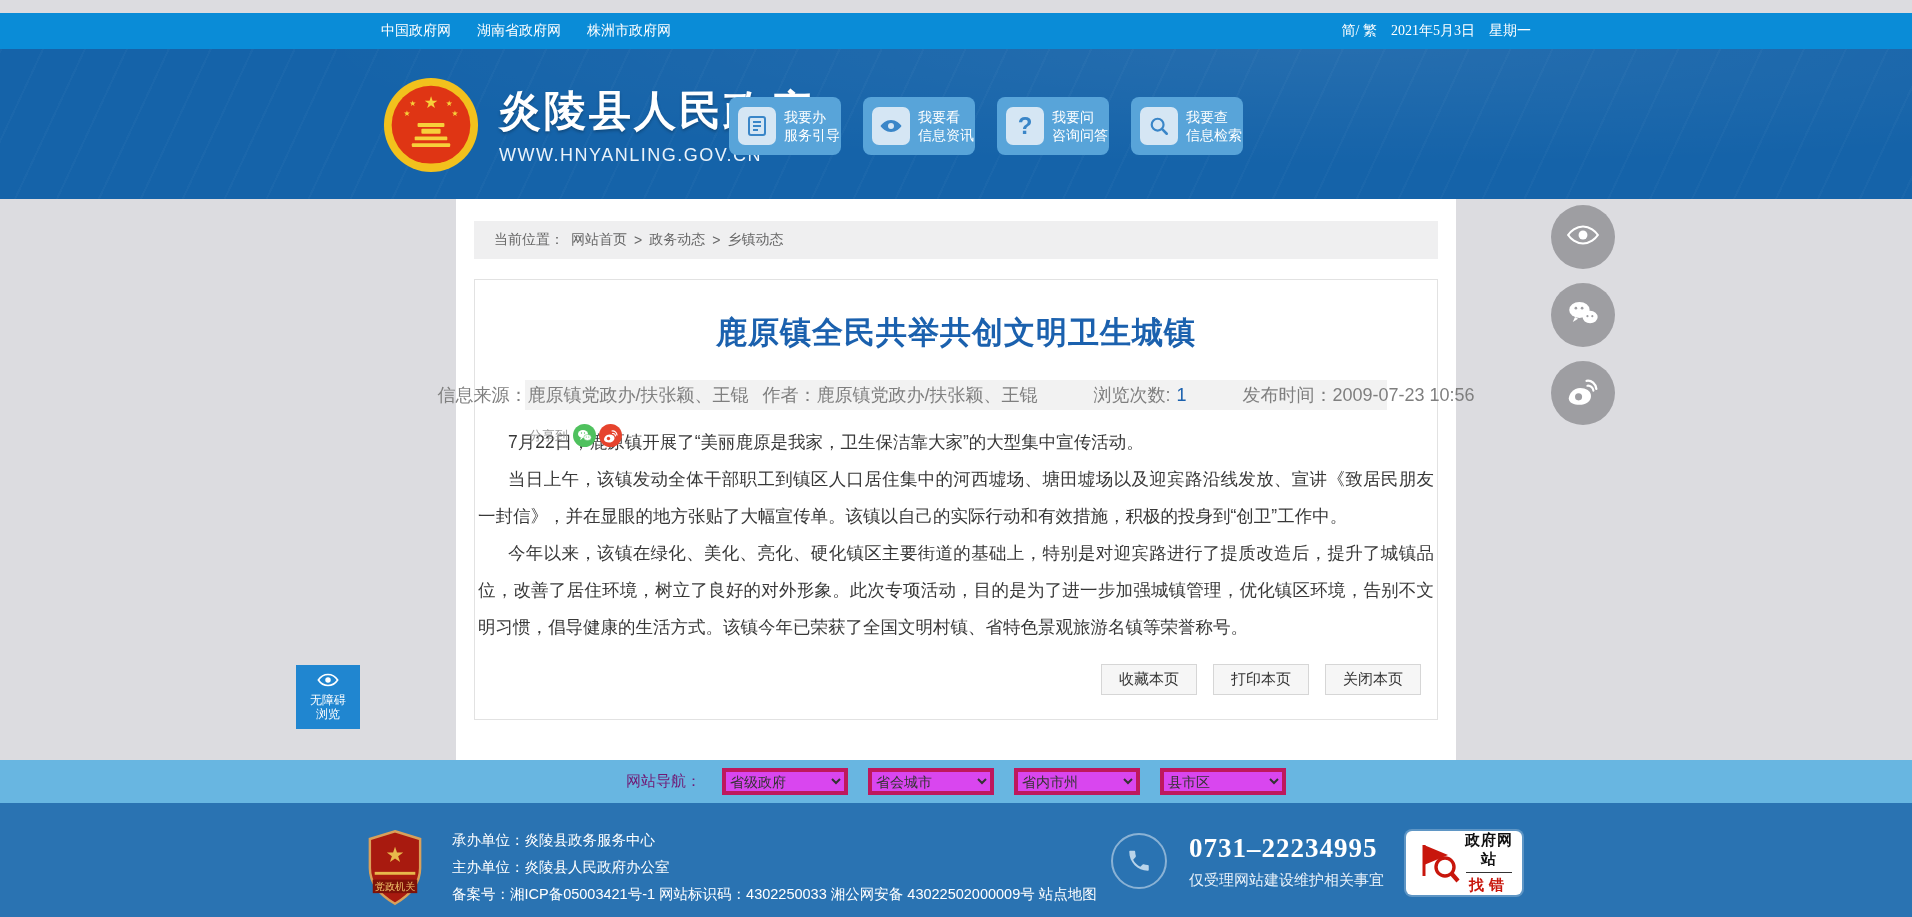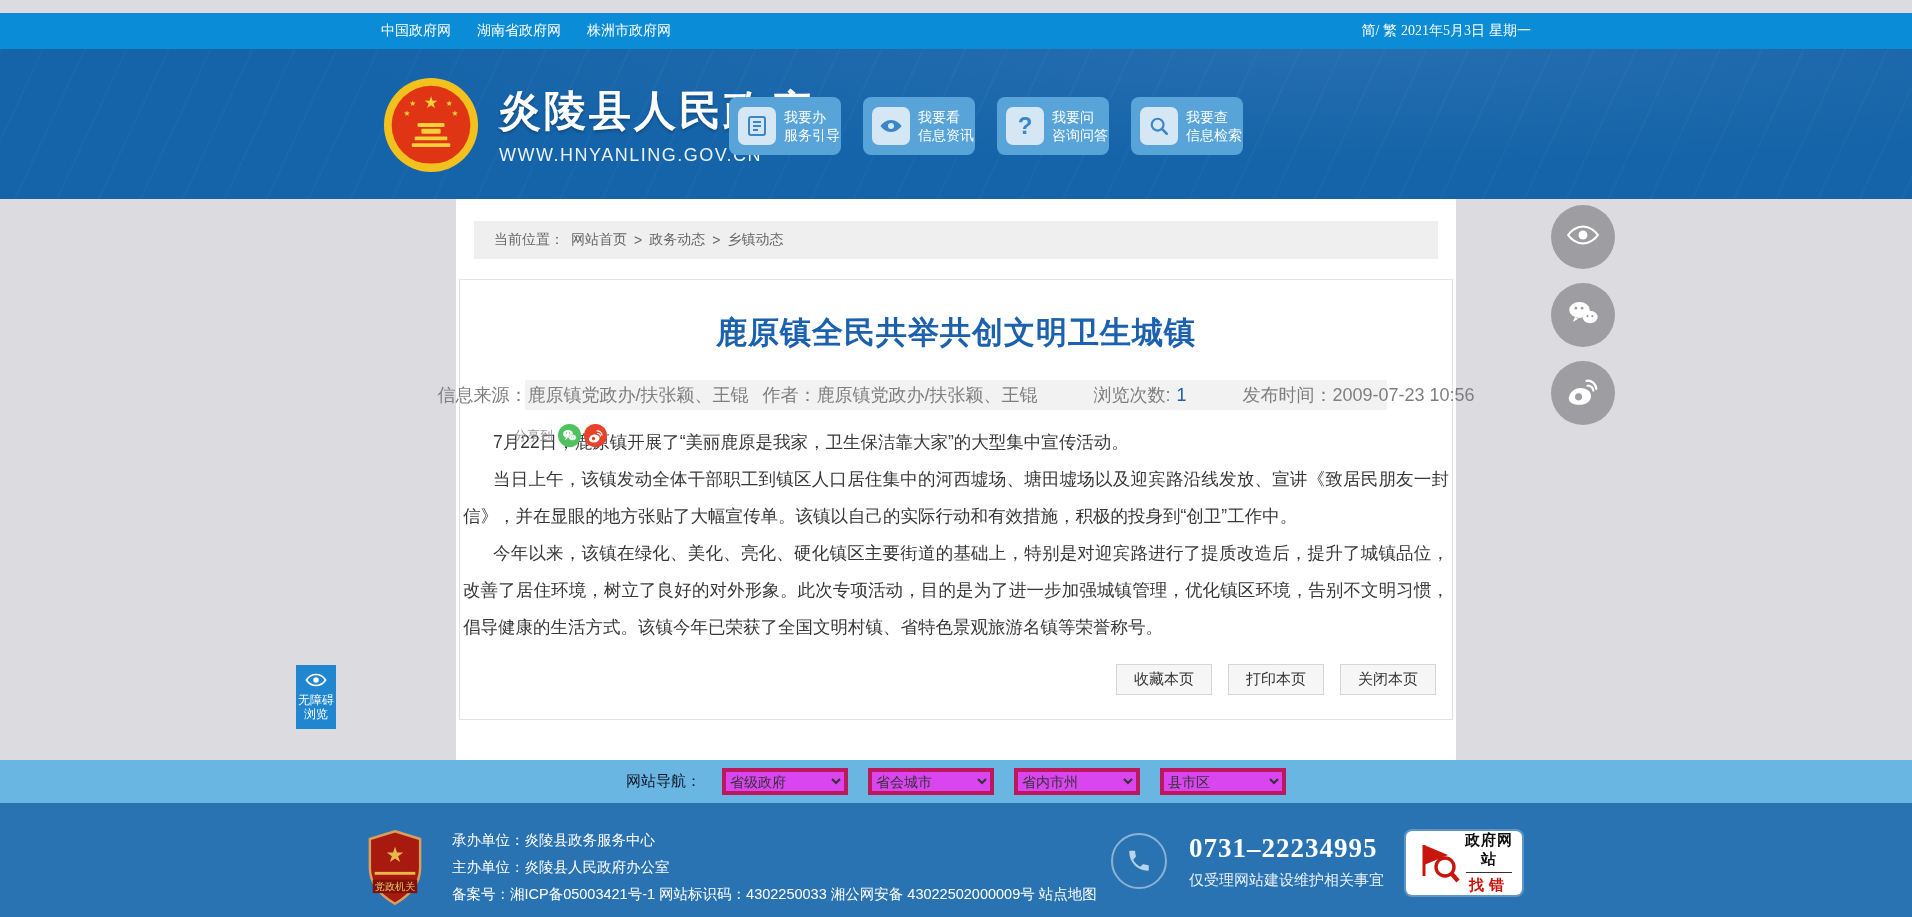--- a/index.html
+++ b/index.html
@@ -4,21 +4,21 @@
 <style>
   * { margin:0; padding:0; box-sizing:border-box; }
   html,body { width:1912px; height:917px; overflow:hidden; }
   body { font-family:"Liberation Sans","DejaVu Sans",sans-serif; background:#dcdce0; position:relative; }
 
   
   .topbar { height:36px; background:#0a8cd7; }
   .topbar-inner { width:1150px; margin:13px auto; height:36px; display:flex; align-items:center; justify-content:space-between;font-family:Liberation Serif, serif; }
   .topbar-links { display:flex; gap:26px; }
   .topbar a, .topbar span { color:#fff; font-size:14px; text-decoration:none; }
-  .topbar-right { display:flex; gap:4px; align-items:center; }
+  .topbar-right { display:flex; gap:14px; align-items:center; }
 
   
   .header { height:150px; background:#1563a9;
     background-image:radial-gradient(ellipse at 70% 0%, rgba(255,255,255,.07), rgba(255,255,255,0) 55%),
       repeating-linear-gradient(115deg, rgba(255,255,255,.025) 0 2px, rgba(255,255,255,0) 2px 38px);
     position:relative; }
   .header-inner { width:1150px; margin:0 auto; height:150px; position:relative; }
   .emblem { position:absolute; left:2px; top:28px; width:96px; height:96px; }
   .site-title { position:absolute; left:118px; top:34px; color:#fff; }
   .site-name { font-size:42px; font-weight:bold; letter-spacing:3px; text-shadow:0 2px 3px rgba(0,0,0,.25); }
@@ -32,21 +32,21 @@
   .search-input { width:186px; height:38px; border:none; outline:none; border-radius:19px 0 0 19px; padding:0 16px; font-size:14px; color:#333; background:#fff; }
   .search-input::placeholder { color:#a9b4bd; }
   .search-btn { width:108px; height:38px; border:none; background:#4a9ed9; color:#fff; font-size:16px; border-radius:0 19px 19px 0; cursor:pointer; letter-spacing:1px; }
 
   
   .main { min-height:561px; }
   .content-col { width:1000px; margin:0 auto; background:#fff; min-height:561px; padding-top:22px; }
   .breadcrumb { margin:0 18px; height:38px; background:#efeff0; display:flex; align-items:center; padding:0 20px; font-size:14px; color:#666; gap:7px; }
   .breadcrumb a { color:#666; text-decoration:none; }
 
-  .article-card { margin:20px 3px 0; border:1px solid #e2e2e2; background:#fff; padding-bottom:24px; }
+  .article-card { margin:20px 18px 0; border:1px solid #e2e2e2; background:#fff; padding-bottom:24px; }
   .article-title { margin-top:32px; text-align:center; font-size:31px; font-weight:bold; color:#1b61ae; letter-spacing:1px; }
   .meta-bar { width:862px; margin:26px auto 0; height:30px; background:#f2f2f2; display:flex; align-items:center; justify-content:center; font-size:18px; color:#7f7f7f; white-space:nowrap; }
   .meta-bar .gap-s { margin-left:14px; }
   .meta-bar .gap-l { margin-left:56px; }
   .views-num { color:#1b61ae; margin-left:6px; }
 
   .article-body { position:relative; margin:14px 2px 0; padding:0 1px; }
   .share-row { position:absolute; left:52px; top:0px; display:flex; align-items:center; gap:3px; z-index:2; }
   .share-label { color:#9a9a9a; font-size:13px; margin-right:2px; }
   .share-ic { width:23px; height:23px; border-radius:50%; display:flex; align-items:center; justify-content:center; cursor:pointer; }
@@ -54,26 +54,26 @@
   .share-weibo { background:#e6432d; }
   .article-body p { font-size:17.5px; line-height:37px; color:#383838; text-indent:30px; text-align:justify; }
   .article-body p:first-of-type { margin-top:6px; }
 
   .actions-row { display:flex; justify-content:flex-end; gap:16px; margin:18px 16px 0 0; }
   .action-btn { background:#f6f6f6; border:1px solid #d6d6d6; font-size:15px; color:#333; padding:5px 17px; cursor:pointer; font-family:inherit; }
 
   
   .float-circles { position:absolute; left:1551px; top:205px; display:flex; flex-direction:column; gap:14px; }
   .fcircle { width:64px; height:64px; border-radius:50%; background:#9e9ea2; display:flex; align-items:center; justify-content:center; cursor:pointer; }
-  .accessibility { position:absolute; left:296px; top:665px; width:40px; height:64px; background:#2086d0; color:#fff; display:flex; flex-direction:column; align-items:center; justify-content:center; gap:2px; cursor:pointer; }
+  .accessibility { position:absolute; left:296px; top:665px; width:64px; height:64px; background:#2086d0; color:#fff; display:flex; flex-direction:column; align-items:center; justify-content:center; gap:2px; cursor:pointer; }
   .accessibility .txt { font-size:12px; line-height:14px; text-align:center; }
 
   
   .footer-nav { height:43px; background:#68b6e1; display:flex; align-items:center; justify-content:center; gap:20px; }
-  .footer-nav .label { color:#0f172a; font-size:15px; margin-right:1px; }
+  .footer-nav .label { color:#701a75; font-size:15px; margin-right:1px; }
   .footer-nav select { width:126px; height:27px; font-size:14px; color:#333; border:4px solid #be185d; background:#d946ef; font-family:inherit; }
 
   
   .footer { height:127px; background:#2a73b2; position:relative; }
   .footer-inner { width:1180px; margin:0 auto; position:relative; height:127px; }
   .gov-badge { position:absolute; left:0; top:26px; width:58px; height:78px; }
   .footer-info { position:absolute; left:86px; top:24px; color:#fff; font-size:14.5px; line-height:27px; }
   .footer-info a { color:#fff; text-decoration:none; }
   .phone-wrap { position:absolute; left:745px; top:30px; display:flex; gap:22px; }
   .phone-circle { width:56px; height:56px; border-radius:50%; border:2px solid rgba(255,255,255,.45); display:flex; align-items:center; justify-content:center; }

